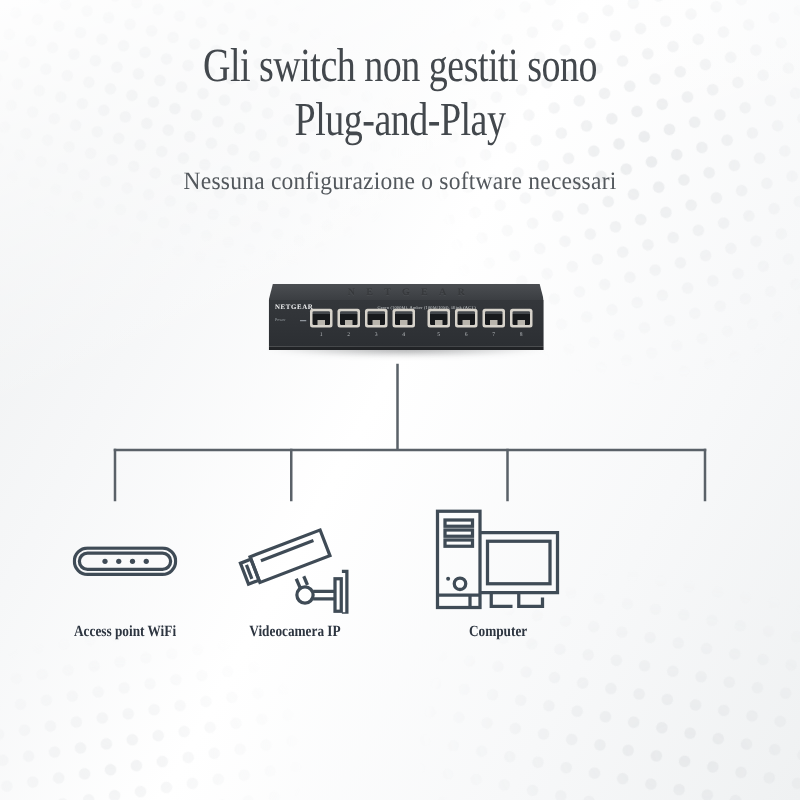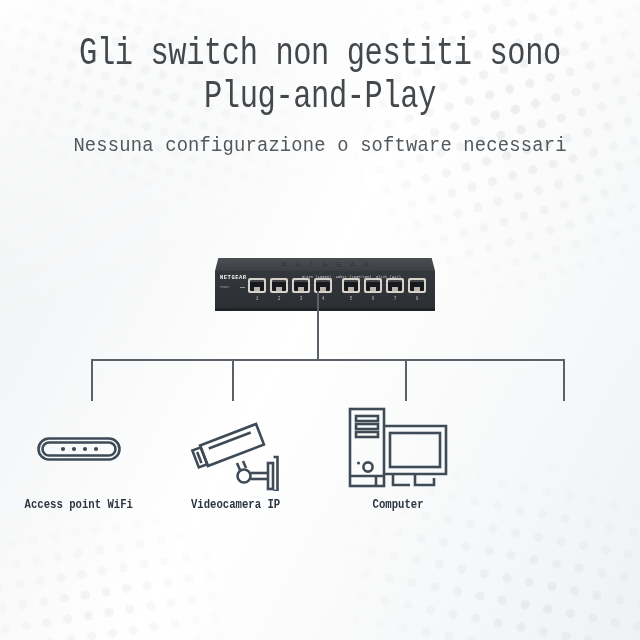--- a/index.html
+++ b/index.html
@@ -1,40 +1,40 @@
 <!DOCTYPE html>
 <html><head>
 <meta charset="utf-8">
 <style>
   html,body{margin:0;padding:0;background:#ffffff;}
   #canvas{
     position:relative;width:640px;height:640px;margin:0 auto;overflow:hidden;
     background:linear-gradient(118deg,#edeff0 0%,#f6f7f8 26%,#ffffff 48%,#f7f8f9 76%,#eff1f2 100%);
-    font-family:Liberation Mono, monospace;
+    font-family:Liberation Serif, serif;
   }
   
   .sheen{position:absolute;inset:0;background:linear-gradient(160deg,rgba(255,255,255,.95) 0%,rgba(255,255,255,0) 38%);}
   .dots{position:absolute;background-image:radial-gradient(circle,#e4e6e8 4.2px,rgba(228,230,232,0) 5px);background-size:21px 21px;
         -webkit-mask-image:radial-gradient(ellipse at center,rgba(0,0,0,.85),transparent 72%);
         mask-image:radial-gradient(ellipse at center,rgba(0,0,0,.85),transparent 72%);}
   .dots-tr{right:-60px;top:-70px;width:360px;height:380px;transform:rotate(-16deg);opacity:.85;}
   .dots-br{left:330px;top:460px;width:440px;height:290px;transform:rotate(11deg);opacity:.9;background-size:23px 23px;}
   .dots-bl{left:-70px;top:500px;width:320px;height:220px;transform:rotate(-9deg);opacity:.55;}
   .dots-tl{left:-50px;top:-30px;width:380px;height:240px;transform:rotate(17deg);opacity:.45;background-size:18px 18px;}
   
   .title{position:absolute;top:32px;left:0;width:640px;text-align:center;color:#43484d;
          font-size:38px;font-weight:300;line-height:43px;letter-spacing:-.5px;
          transform:scaleX(.8);transform-origin:50% 0;}
   .subtitle{position:absolute;top:134px;left:0;width:640px;text-align:center;color:#53585d;
             font-size:20px;font-weight:300;letter-spacing:.2px;transform:scaleX(.94);transform-origin:50% 0;}
   
   .sw-shadow{position:absolute;left:211px;top:272px;width:228px;height:14px;border-radius:50%;
              background:radial-gradient(ellipse at center,rgba(22,26,30,.38),rgba(22,26,30,0) 70%);filter:blur(2px);}
   .switch{position:absolute;left:215px;top:227px;width:220px;height:63px;border-radius:3px;overflow:hidden;
-          box-shadow:inset 0 1px 0 rgba(255,255,255,.08);margin-top:31px;}
+          box-shadow:inset 0 1px 0 rgba(255,255,255,.08);}
   .sw-top{position:relative;height:13px;background:linear-gradient(#4b4e52,#3b3e42);
           clip-path:polygon(1.5% 0,98.5% 0,100% 100%,0 100%);
           display:flex;align-items:center;justify-content:center;}
   .sw-emboss{font-size:8px;font-weight:700;letter-spacing:9px;color:rgba(0,0,0,.25);
              text-shadow:0 1px 0 rgba(255,255,255,.05);padding-left:9px;}
   .sw-front{position:relative;height:37px;background:linear-gradient(#34373b,#2c2f33);}
   .sw-bottom{height:3px;background:#212326;}
   .sw-logo{position:absolute;left:5px;top:3px;font-size:11px;font-weight:700;letter-spacing:1px;color:#f2f3f4;
            transform:scale(.5);transform-origin:left top;white-space:nowrap;}
   .sw-legend{position:absolute;left:87px;top:3.5px;font-size:7px;color:#c7cbce;letter-spacing:.3px;
@@ -113,21 +113,21 @@
     <div class="sw-bottom"></div>
   </div>
 
   <div class="cline" style="left:317px;top:291px;width:2px;height:69px;"></div>
   <div class="cline" style="left:91px;top:359px;width:474px;height:2px;"></div>
   <div class="cline" style="left:91px;top:359px;width:2px;height:42px;"></div>
   <div class="cline" style="left:232px;top:359px;width:2px;height:42px;"></div>
   <div class="cline" style="left:405px;top:359px;width:2px;height:42px;"></div>
   <div class="cline" style="left:563px;top:359px;width:2px;height:42px;"></div>
 
-  <div class="device" style="left:4px;">
+  <div class="device" style="left:25px;">
     <div class="icon-box">
       <svg class="icon-svg" width="84" height="24" viewBox="0 0 84 24">
         <rect x="1.5" y="1.5" width="81" height="21" rx="10.5" stroke-width="2.4"></rect>
         <rect x="5.5" y="5.5" width="73" height="13" rx="6.5" stroke-width="1.6"></rect>
         <circle cx="26" cy="12" r="2.1" style="fill:#3f4b56;stroke:none"></circle>
         <circle cx="37" cy="12" r="2.1" style="fill:#3f4b56;stroke:none"></circle>
         <circle cx="48" cy="12" r="2.1" style="fill:#3f4b56;stroke:none"></circle>
         <circle cx="59" cy="12" r="2.1" style="fill:#3f4b56;stroke:none"></circle>
       </svg>
     </div>

